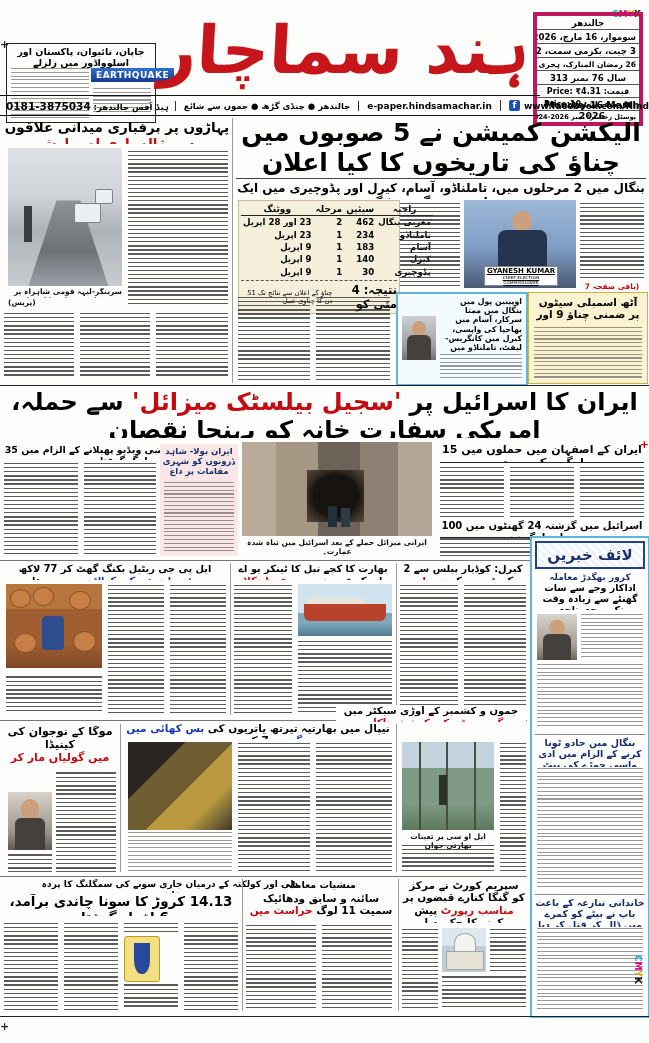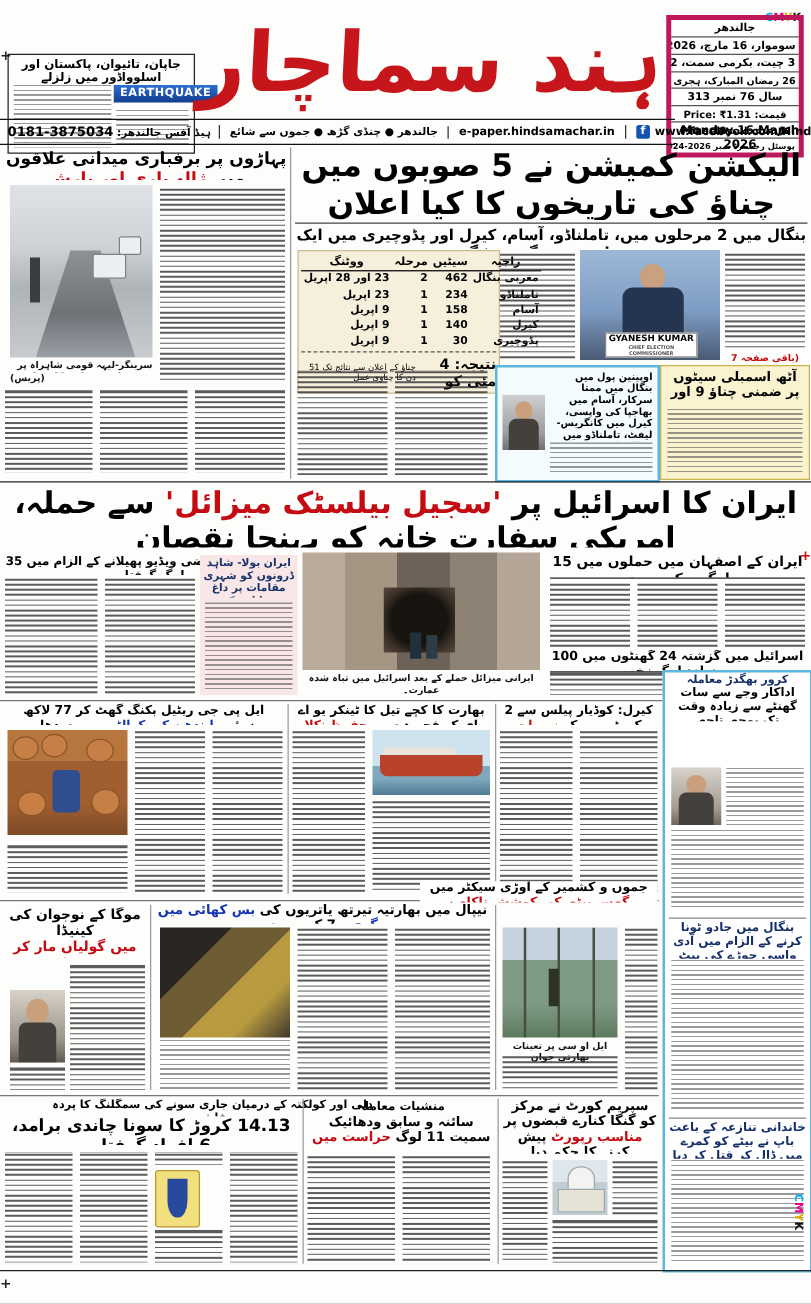--- a/index.html
+++ b/index.html
@@ -37,21 +37,21 @@
   .subu{border-bottom:1.5px solid #222;padding-bottom:2px;}
   
   .ph{overflow:hidden;}
   .ph-snow{background:linear-gradient(180deg,#dfe2e6 0%,#cfd3d7 35%,#aeb3b8 60%,#c8cccf 100%);}
   .snowroad{position:absolute;left:18%;top:38%;width:70%;height:62%;background:linear-gradient(180deg,#8e9297,#6d7277 60%,#9aa0a5);clip-path:polygon(35% 0,65% 0,100% 100%,0 100%);}
   .figure{position:absolute;background:#3a3d40;}
   .car{position:absolute;background:#eceff1;border:1px solid #7d8286;border-radius:2px;}
   .ph-gyanesh{background:linear-gradient(180deg,#9db8d8 0%,#7e9dc4 55%,#4a5a74 100%);}
   .suit{position:absolute;left:30%;top:34%;width:44%;height:60%;background:#25354f;border-radius:8px 8px 0 0;}
   .head{position:absolute;left:43%;top:12%;width:18%;height:24%;background:#caa17e;border-radius:50%;}
-  .nameplate{position:absolute;left:18%;bottom:2%;width:64%;background:#fff;border:1px solid #888;text-align:center;font-size:7px;font-weight:bold;}
+  .nameplate{position:absolute;left:18%;bottom:2%;width:64%;background:#fff;border:1px solid #888;text-align:center;font-size:7px;font-weight:bold;text-decoration:underline;}
   .ph-mamata{background:linear-gradient(180deg,#cfcfd1,#9c9da0 70%,#6f7073);}
   .ph-building{background:linear-gradient(90deg,#b9ab99 0 18%,#a59683 18% 40%,#6d6257 40% 62%,#8d8173 62% 82%,#b3a696 82% 100%);}
   .hole{position:absolute;left:34%;top:30%;width:30%;height:55%;background:radial-gradient(ellipse at center,#17130f 0 55%,#3a3027 75%,#58493a);}
   .ph-lpg{background:linear-gradient(180deg,#b8763f 0 30%,#a15f31 30% 70%,#7e4a26);}
   .cyl{position:absolute;border-radius:50%;background:#c77f45;border:1px solid #8a5527;}
   .worker{position:absolute;left:38%;top:38%;width:22%;height:40%;background:#2f4e8f;border-radius:4px;}
   .ph-ship{background:linear-gradient(180deg,#cfe3ee 0 55%,#7fa8bd 55% 75%,#4f7c94);}
   .hull{position:absolute;left:6%;top:38%;width:88%;height:34%;background:#b8432a;border-radius:0 0 6px 6px;}
   .deck{position:absolute;left:10%;top:26%;width:60%;height:14%;background:#e8e4da;}
   .ph-vijay{background:linear-gradient(180deg,#d8d3cc,#a59c92 70%,#6e665e);}
@@ -87,21 +87,21 @@
   </div>
 
   <div class="abs ur c" style="left:150px;top:16px;width:388px;height:80px;font-size:66px;font-weight:900;color:#c6161b;line-height:1.05;overflow:hidden;transform:skewX(-3deg);">ہند سماچار</div>
 
   <div class="abs infobox ur" style="right:6px;top:12px;width:102px;">
     <div class="row">جالندھر</div>
     <div class="row">سوموار، 16 مارچ، 2026</div>
     <div class="row">3 چیت، بکرمی سمت، 2082</div>
     <div class="row" style="font-size:7.6px;">26 رمضان المبارک، ہجری سال، 1447</div>
     <div class="row">سال 76 نمبر 313</div>
-    <div class="row" style="font-size:8px;">قیمت: Price: ₹1.31</div>
+    <div class="row" style="font-size:8px;">قیمت: Price: ₹4.31</div>
     <div class="row" style="font-size:8px;">کل صفحات: Price:10</div>
     <div class="row" style="border-bottom:none;font-size:6.6px;">پوسٹل رجسٹرڈ نمبر PB/JL-056/2024-2026</div>
   </div>
   <div class="abs c b" style="right:6px;top:99px;width:102px;font-size:9.5px;">Monday 16 March 2026</div>
 
   <div class="abs" style="left:0;top:95px;width:540px;border-top:1.5px solid #111;border-bottom:1.5px solid #111;height:19px;display:flex;align-items:center;font-size:9px;">
     <div style="padding:0 6px;white-space:nowrap;">
       <span class="b" style="font-size:10.5px;">0181-3875034</span>
       <span class="ur b" style="font-size:8.5px;">ہیڈ آفس جالندھر:</span>
     </div>
@@ -151,21 +151,21 @@
             <td>23 اور 28 اپریل</td>
           </tr>
           <tr>
             <td>تاملناڈو</td>
             <td>234</td>
             <td>1</td>
             <td>23 اپریل</td>
           </tr>
           <tr>
             <td>آسام</td>
-            <td>158</td>
+            <td>183</td>
             <td>1</td>
             <td>9 اپریل</td>
           </tr>
           <tr>
             <td>کیرل</td>
             <td>140</td>
             <td>1</td>
             <td>9 اپریل</td>
           </tr>
           <tr>
@@ -278,20 +278,21 @@
   <div class="abs vr" style="left:396px;top:563px;height:152px;"></div>
 
   <div class="abs ur c hl b" style="left:400px;top:563px;width:126px;height:17px;font-size:9.8px;">
     <span>کیرل: کوڈیار پیلس سے 2 کروڑ روپے کے</span>
     <span class="red">زیورات چوری</span>
   </div>
   <div class="abs sim" style="left:400px;top:584px;width:58px;height:130px;"></div>
   <div class="abs sim" style="left:464px;top:584px;width:62px;height:130px;"></div>
 
   <div class="abs flashbox" style="left:530px;top:536px;width:116px;height:478px;">
+    <div class="flashtitle ur" style="margin:3px;padding:3px 0;">لائف خبریں</div>
     <div class="ur b c" style="font-size:9px;color:#17306b;">کرور بھگدڑ معاملہ</div>
     <div class="ur b c hl" style="font-size:9.5px;height:28px;padding:0 3px;">اداکار وجے سے سات گھنٹے سے زیادہ وقت تک پوچھ تاچھ</div>
     <div class="abs ph ph-vijay" style="left:5px;top:76px;width:40px;height:46px;">
       <div class="portrait-head"></div>
       <div class="portrait-body"></div>
     </div>
     <div class="abs sim2" style="left:49px;top:76px;width:62px;height:46px;"></div>
     <div class="abs sim2" style="left:5px;top:126px;width:106px;height:64px;"></div>
     <div class="ur b c hl" style="position:absolute;left:3px;top:196px;width:110px;height:30px;font-size:9.5px;color:#17306b;border-top:1px solid #888;padding-top:2px;">بنگال میں جادو ٹونا کرنے کے الزام میں آدی واسی جوڑے کی پیٹ پیٹ کر ہتیا</div>
     <div class="abs sim2" style="left:5px;top:230px;width:106px;height:120px;"></div>

